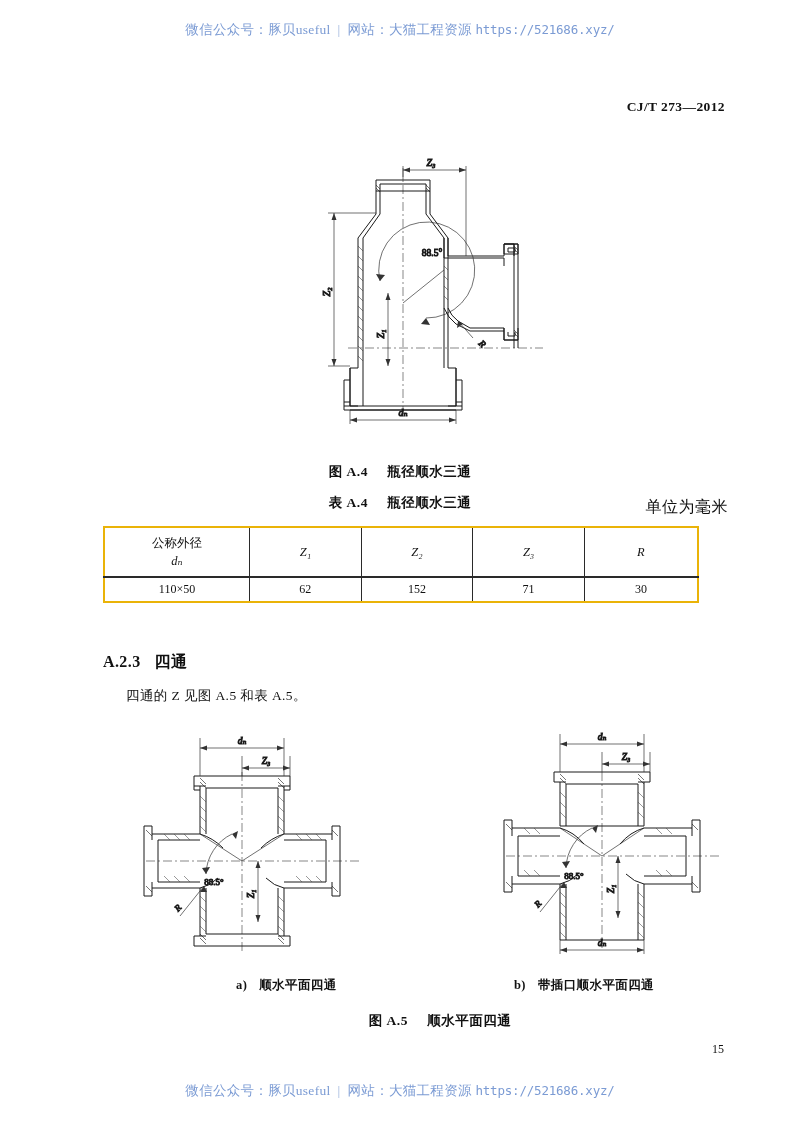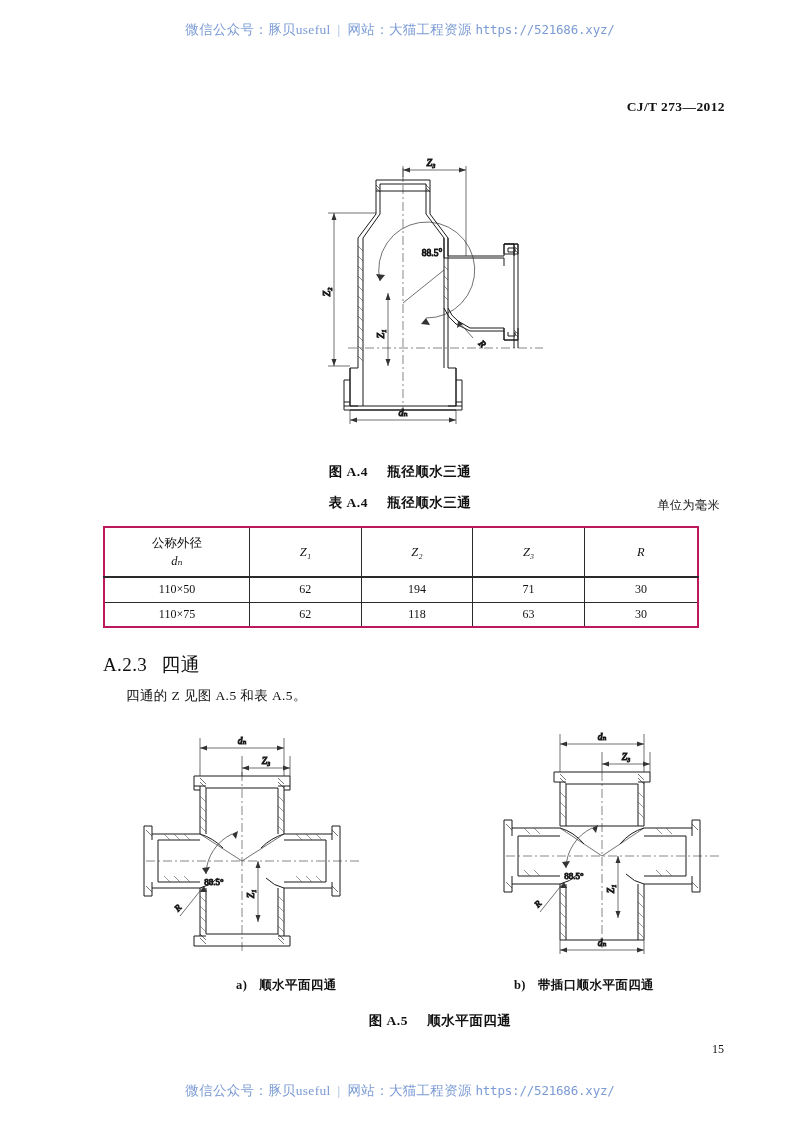--- a/index.html
+++ b/index.html
@@ -63,22 +63,22 @@
     font-weight: bold;
     font-size: 13.5px;
     letter-spacing: 0.5px;
   }
   #fig-a4-caption { top: 463px; }
   #tab-a4-caption { top: 494px; }
 
   #unit-note {
     position: absolute;
     top: 497px;
-    right: 80px;
-    font-size: 12px;
+    right: 72px;
+    font-size: 16px;
     letter-spacing: 0.5px;
   }
 
   
   #table-a4 {
     position: absolute;
     top: 526px;
     left: 103px;
     width: 596px;
     border-collapse: collapse;
@@ -86,39 +86,39 @@
   }
   #table-a4 td {
     border: 1px solid #2a2a2a;
     text-align: center;
     vertical-align: middle;
     padding: 4px 2px;
   }
   #table-a4 .hdr-row td { height: 50px; font-size: 12.5px; }
   #table-a4 .data-row td { height: 25px; }
   #table-a4 tr.hdr-row td { border-bottom-width: 2px; }
-  #table-a4 { border: 2px solid #be185d; }
+  #table-a4 { border: 2px solid #eab308; }
   #table-a4 tr:first-child td { border-top: none; }
   #table-a4 tr:last-child td { border-bottom: none; }
   #table-a4 td:first-child { border-left: none; }
   #table-a4 td:last-child { border-right: none; }
   .col-dn { width: 146px; }
   .col-z  { width: 112px; }
   .col-r  { width: 114px; }
   .hdr-dn-line1 { display: block; line-height: 1.45; }
   .hdr-dn-line2 { display: block; line-height: 1.45; font-style: italic; }
   .ital { font-style: italic; }
 
   
   #sec-a23 {
     position: absolute;
     top: 652px;
     left: 103px;
-    font-weight: normal;
-    font-size: 19px;
+    font-weight: bold;
+    font-size: 16px;
     letter-spacing: 0.4px;
   }
   #sec-a23 .num { margin-right: 14px; }
   #sec-a23-body {
     position: absolute;
     top: 687px;
     left: 126px;
     font-size: 13.5px;
     letter-spacing: 0.4px;
   }
@@ -347,29 +347,22 @@
       <span class="hdr-dn-line2">dₙ</span>
     </td>
     <td class="col-z ital">Z₁</td>
     <td class="col-z ital">Z₂</td>
     <td class="col-z ital">Z₃</td>
     <td class="col-r ital">R</td>
   </tr>
   <tr class="data-row">
     <td>110×50</td>
     <td>62</td>
-    <td>194</td>
+    <td>152</td>
     <td>71</td>
-    <td>30</td>
-  </tr>
-  <tr class="data-row">
-    <td>110×75</td>
-    <td>62</td>
-    <td>118</td>
-    <td>63</td>
     <td>30</td>
   </tr>
 </tbody>
   </table>
 
 <div id="sec-a23">
   <span class="num">A.2.3</span><span>四通</span>
 </div>
 <div id="sec-a23-body">四通的 Z 见图 A.5 和表 A.5。</div>
 

